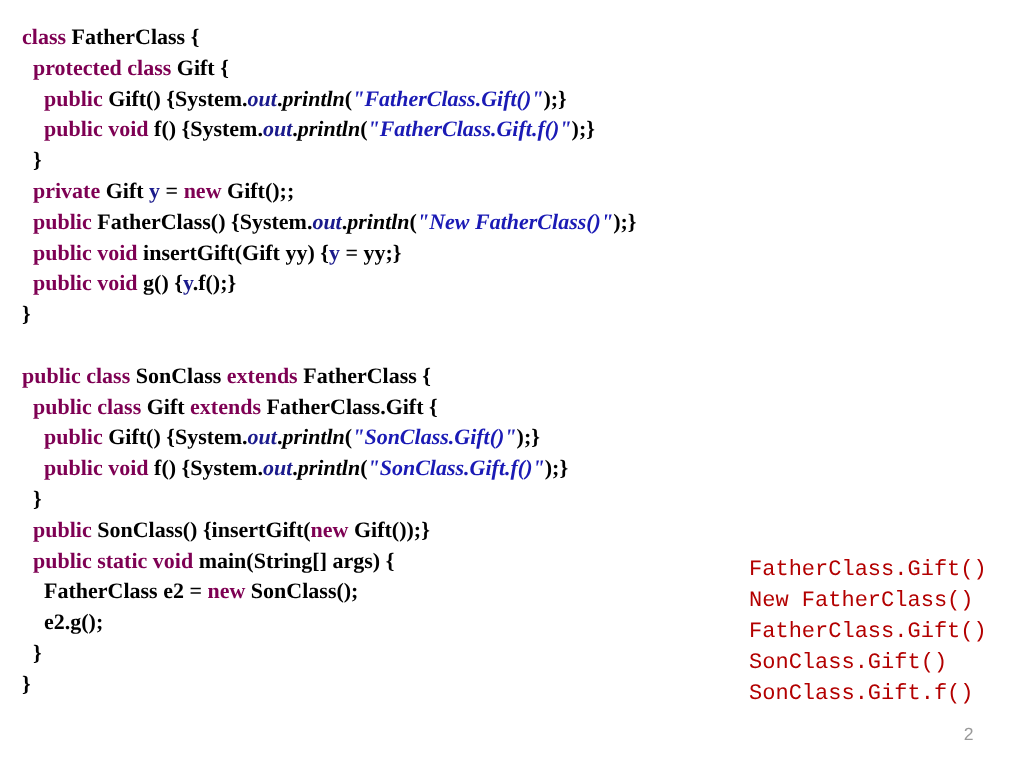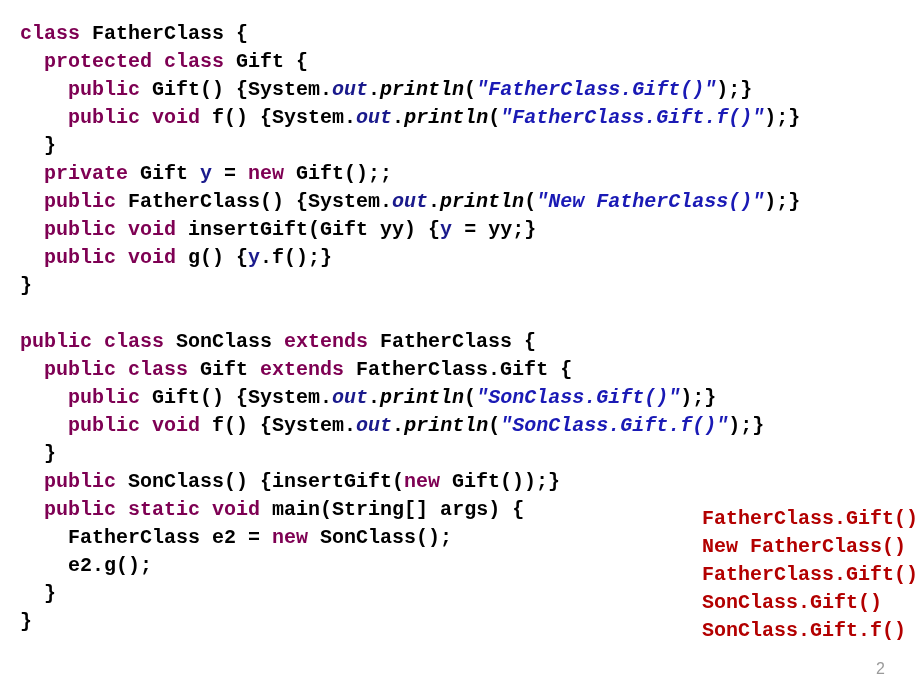--- a/index.html
+++ b/index.html
@@ -12,33 +12,33 @@
     background: #ffffff;
     color: #000000;
     width: 920px;
     height: 690px;
     box-sizing: border-box;
     position: relative;
   }
   pre.code {
     margin: 0;
     white-space: pre;
-    font-family: Liberation Mono, monospace;
+    font-family: Liberation Serif, serif;
   }
   .kw { color: #7e0053; font-weight: bold; }       
   .field { color: #1a1a8c; font-weight: bold; }     
   .ital { font-style: italic; }
   .str { color: #1a1ab5; font-style: italic; }
   .output-box {
     position: absolute;
-    right: 2px;
+    right: 23px;
     bottom: 45px;
     font-family: "Courier New", Courier, monospace;
     font-size: 20px;
-    font-weight: bold;
+    font-weight: normal;
     color: #b30000;
     line-height: 1.4;
     white-space: pre;
   }
   .page-number {
     position: absolute;
     right: 35px;
     bottom: 10px;
     color: #9a9a9a;
     font-family: sans-serif;

